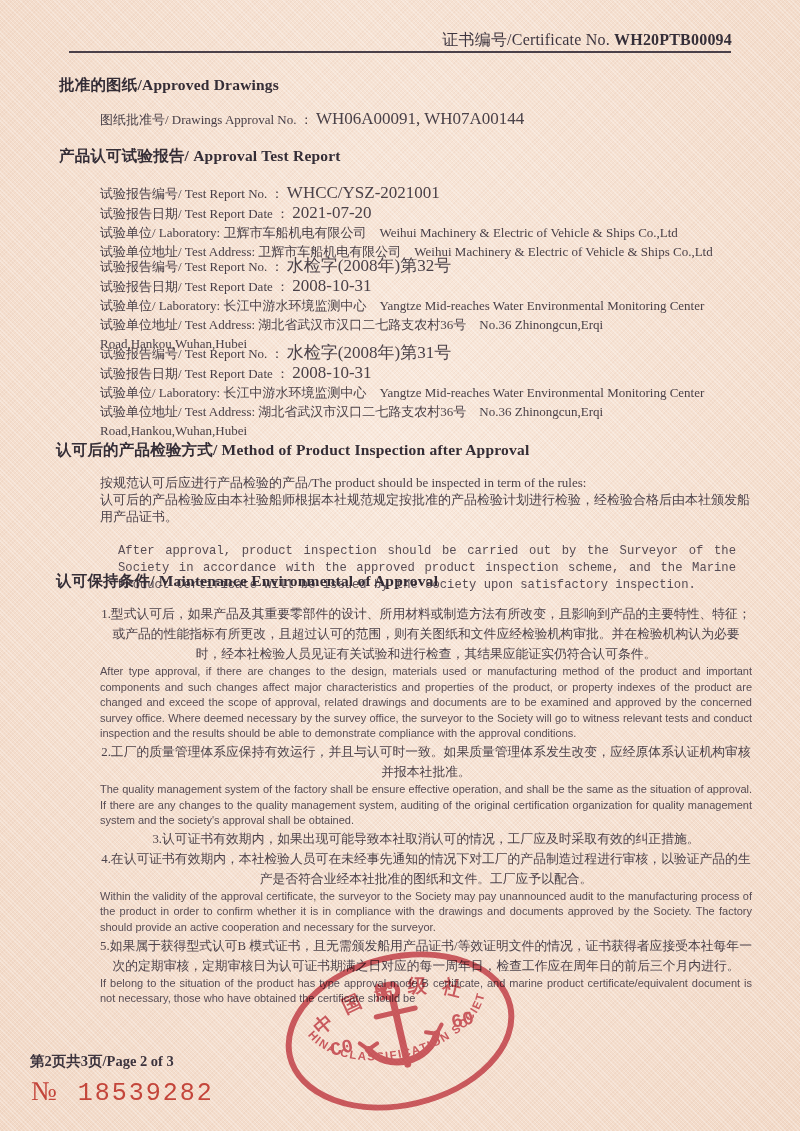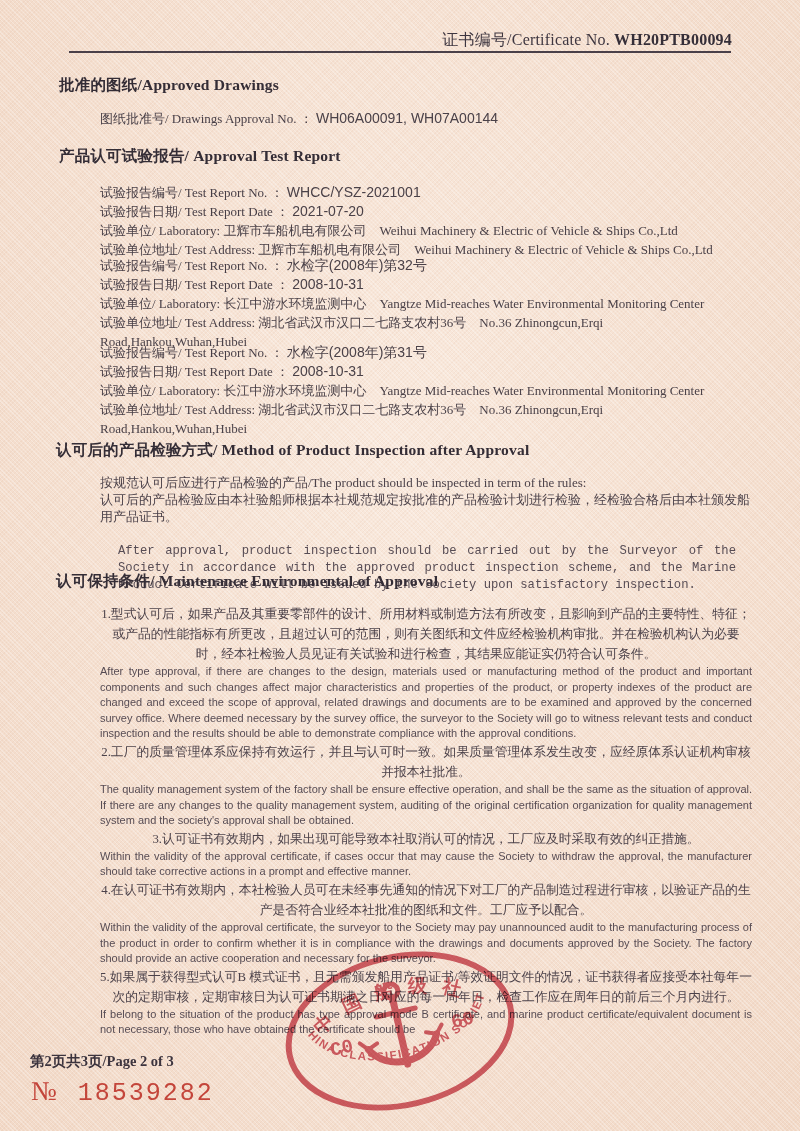--- a/index.html
+++ b/index.html
@@ -14,21 +14,21 @@
   }
   .abs{position:absolute;}
   
   .cert-line{top:30px;right:68px;font-size:16px;letter-spacing:.2px;color:#3e3640;}
   .cert-line b{font-weight:bold;color:#352e38;}
   .head-rule{top:51px;left:69px;width:662px;height:2px;background:#4a4049;}
   
   .h{font-weight:bold;font-size:15.5px;color:#342d36;letter-spacing:.2px;text-align:center;}
   
   .blk{left:100px;width:652px;font-size:13px;line-height:19px;color:#4a4148;}
-  .blk .val{font-family:Liberation Sans, sans-serif;font-size:14px;}
+  .blk .val{font-family:Liberation Serif, serif;font-size:17px;}
   .blk .lab{color:#473e46;}
   
   .body-cn{font-size:12.8px;line-height:20px;color:#4c424a;margin:0;text-align:center;}
   .body-en{font-family:Liberation Sans, sans-serif;font-size:11px;
            line-height:15.6px;color:#574c54;text-align:justify;margin:0;}
   .m-cn{font-size:13px;line-height:17px;color:#4c424a;margin:0;}
   .m-en{font-family:"Liberation Mono","DejaVu Sans Mono",monospace;font-size:12.2px;
         line-height:17px;color:#574c54;text-align:justify;margin:18px;}
   
   .pageno{left:30px;top:1052px;font-weight:bold;font-size:14.5px;color:#3c343e;text-align:right;}
@@ -85,21 +85,20 @@
   <p class="m-en">After approval, product inspection should be carried out by the Surveyor of the Society in accordance with the approved product inspection scheme, and the Marine Product Certificate will be issued by the Society upon satisfactory inspection.</p>
 </div>
 
 <div class="abs h" style="left:56px;top:571px;">认可保持条件/ Maintenance Environmental of Approval</div>
 <div class="abs" style="left:100px;top:604px;width:652px;">
   <p class="body-cn">1.型式认可后，如果产品及其重要零部件的设计、所用材料或制造方法有所改变，且影响到产品的主要特性、特征；或产品的性能指标有所更改，且超过认可的范围，则有关图纸和文件应经检验机构审批。并在检验机构认为必要时，经本社检验人员见证有关试验和进行检查，其结果应能证实仍符合认可条件。</p>
   <p class="body-en">After type approval, if there are changes to the design, materials used or manufacturing method of the product and important components and such changes affect major characteristics and properties of the product, or property indexes of the product are changed and exceed the scope of approval, related drawings and documents are to be examined and approved by the concerned survey office. Where deemed necessary by the survey office, the surveyor to the Society will go to witness relevant tests and conduct inspection and the results should be able to demonstrate compliance with the approval conditions.</p>
   <p class="body-cn">2.工厂的质量管理体系应保持有效运行，并且与认可时一致。如果质量管理体系发生改变，应经原体系认证机构审核并报本社批准。</p>
   <p class="body-en">The quality management system of the factory shall be ensure effective operation, and shall be the same as the situation of approval. If there are any changes to the quality management system, auditing of the original certification organization for quality management system and the society's approval shall be obtained.</p>
   <p class="body-cn">3.认可证书有效期内，如果出现可能导致本社取消认可的情况，工厂应及时采取有效的纠正措施。</p>
-  <p class="body-en">Within the validity of the approval certificate, if cases occur that may cause the Society to withdraw the approval, the manufacturer should take corrective actions in a prompt and effective manner.</p>
   <p class="body-cn">4.在认可证书有效期内，本社检验人员可在未经事先通知的情况下对工厂的产品制造过程进行审核，以验证产品的生产是否符合业经本社批准的图纸和文件。工厂应予以配合。</p>
   <p class="body-en">Within the validity of the approval certificate, the surveyor to the Society may pay unannounced audit to the manufacturing process of the product in order to confirm whether it is in compliance with the drawings and documents approved by the Society. The factory should provide an active cooperation and necessary for the surveyor.</p>
   <p class="body-cn">5.如果属于获得型式认可B 模式证书，且无需颁发船用产品证书/等效证明文件的情况，证书获得者应接受本社每年一次的定期审核，定期审核日为认可证书期满之日对应的每一周年日，检查工作应在周年日的前后三个月内进行。</p>
   <p class="body-en">If belong to the situation of the product has type approval mode B certificate, and marine product certificate/equivalent document is not necessary, those who have obtained the certificate should be</p>
 </div>
 
 <div class="abs stamp">
   <svg width="240" height="162" viewBox="0 0 240 162">
     <defs>
       <path id="arcTop" d="M 20,98 A 102,66 0 0 1 220,98"></path>

